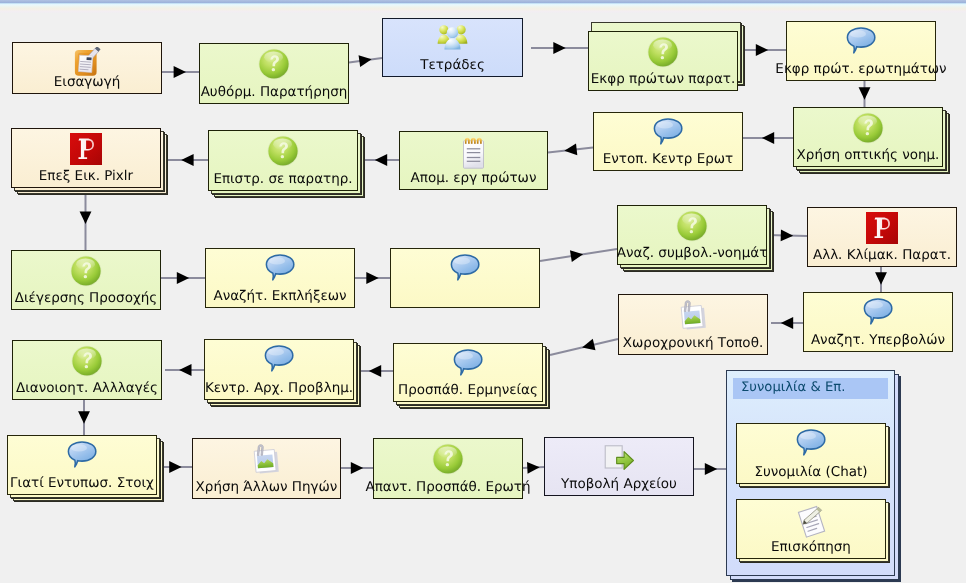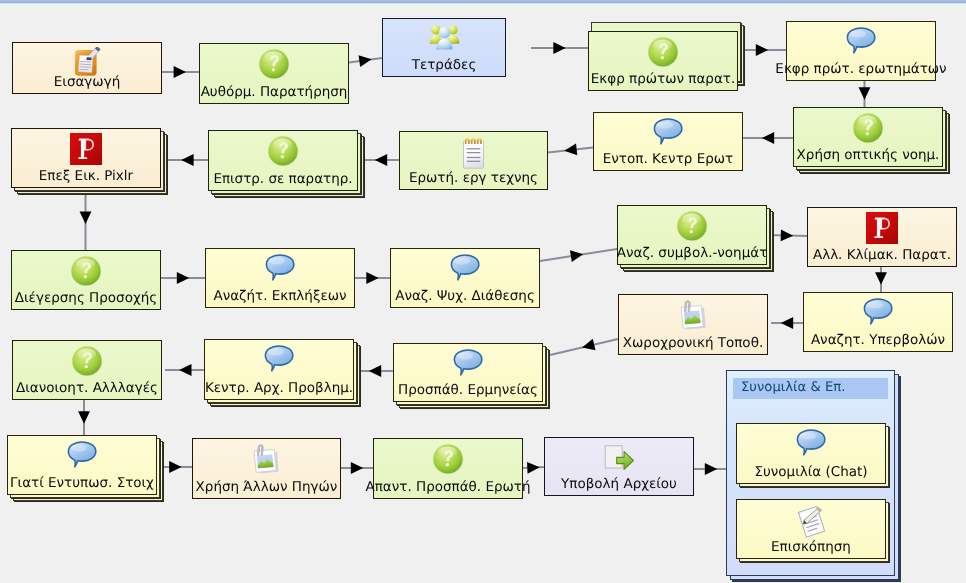--- a/index.html
+++ b/index.html
@@ -139,21 +139,21 @@
  </defs>
  <circle cx="15" cy="15" r="14.4" fill="#bcd08c" opacity=".28"></circle>
  <circle cx="15" cy="15" r="13.7" fill="url(#gq)"></circle>
  <ellipse cx="14.6" cy="8.6" rx="8.8" ry="5.4" fill="url(#gqh)"></ellipse>
  <path d="M11.7 11.1c0.05-2.6 1.85-4.2 4.1-4.2 2.2 0 3.85 1.4 3.85 3.4 0 1.55-0.85 2.4-2.1 3.3 -1.15 0.85-1.5 1.4-1.5 2.6v0.8h-2.45v-1.05c0-1.8 0.6-2.65 1.95-3.65 1.0-0.75 1.4-1.25 1.4-2.0 0-0.8-0.55-1.3-1.35-1.3 -0.9 0-1.5 0.6-1.55 1.6z" fill="#f4fae0" opacity=".9"></path>
  <circle cx="14.4" cy="20.3" r="1.6" fill="#f4fae0" opacity=".9"></circle>
 </svg>
         </div>
         <div class="lbl">Αυθόρμ. Παρατήρηση</div>
       </div>
-      <div class="node" style="left: 382px; top: 18px; width: 124px; height: 59px; background: linear-gradient(rgb(216, 227, 252), rgb(205, 220, 250)); border: 1px solid rgb(18, 26, 43);">
+      <div class="node" style="left: 382px; top: 18px; width: 141px; height: 59px; background: linear-gradient(rgb(216, 227, 252), rgb(205, 220, 250)); border: 1px solid rgb(18, 26, 43);">
         <div class="ico">
           <svg width="33" height="28" viewBox="0 0 36 30" aria-hidden="true">
  <defs>
   <radialGradient id="pg1" cx="33%" cy="22%" r="85%">
     <stop offset="0%" stop-color="#f4f9cd"></stop>
                 <stop offset="42%" stop-color="#dfe969"></stop>
     <stop offset="80%" stop-color="#bccb32"></stop>
                 <stop offset="100%" stop-color="#9cac22"></stop>
               </radialGradient>
   <radialGradient id="pg2" cx="34%" cy="20%" r="85%">
@@ -293,21 +293,21 @@
   <line x1="8.3" y1="21.5" x2="21.8" y2="21.5"></line>
   <line x1="8.3" y1="25.3" x2="21.8" y2="25.3"></line>
  </g>
  <g fill="url(#ring)">
   <path d="M9.0 1.8c1.35 0 2.25 0.95 2.25 2.2v3.7h-1.7V4.5c0-0.55-0.25-0.9-0.75-0.9s-0.75 0.35-0.75 0.9v3.2H6.4V4.0c0-1.25 0.95-2.2 2.3-2.2z"></path>
   <path d="M15.0 1.8c1.35 0 2.25 0.95 2.25 2.2v3.7h-1.7V4.5c0-0.55-0.25-0.9-0.75-0.9s-0.75 0.35-0.75 0.9v3.2h-1.7V4.0c0-1.25 0.95-2.2 2.3-2.2z"></path>
   <path d="M21.0 1.8c1.35 0 2.25 0.95 2.25 2.2v3.7h-1.7V4.5c0-0.55-0.25-0.9-0.75-0.9s-0.75 0.35-0.75 0.9v3.2h-1.7V4.0c0-1.25 0.95-2.2 2.3-2.2z"></path>
  </g>
 </svg>
         </div>
-        <div class="lbl">Ερωτή. εργ τεχνης</div>
+        <div class="lbl">Απομ. εργ πρώτων</div>
       </div>
       <div class="stk" style="left: 214px; top: 136px; width: 150px; height: 61px; background: linear-gradient(rgb(235, 248, 204), rgb(230, 245, 192)); border: 1px solid rgb(56, 56, 44); box-shadow: rgb(43, 43, 34) 1px 1px 0px 0px;"></div>
       <div class="stk" style="left: 211px; top: 133px; width: 150px; height: 61px; background: linear-gradient(rgb(235, 248, 204), rgb(230, 245, 192)); border: 1px solid rgb(56, 56, 44); box-shadow: rgb(43, 43, 34) 1px 1px 0px 0px;"></div>
       <div class="node" style="left: 208px; top: 130px; width: 150px; height: 61px; background: linear-gradient(rgb(235, 248, 204), rgb(230, 245, 192)); border: 1px solid rgb(30, 34, 7);">
         <div class="ico">
           <svg width="32" height="32" viewBox="0 0 30 30" aria-hidden="true">
  <defs>
   <radialGradient id="gq" cx="40%" cy="32%" r="72%">
     <stop offset="0%" stop-color="#d7ec8e"></stop>
                 <stop offset="35%" stop-color="#bfdf61"></stop>
@@ -408,21 +408,20 @@
                 <stop offset="100%" stop-color="#6fa6de"></stop>
   </linearGradient>
  </defs>
  <path d="M17 1.9c7.9 0 13.8 4.2 13.8 9.6 0 5.4 -5.9 9.6 -13.8 9.6
           -1.5 0 -3.0 -0.15 -4.3 -0.45
           l-1.1 3.2 -1.8 3.0 0.5 -3.6 -0.4 -3.0
           c-3.9 -1.7 -6.5 -4.9 -6.5 -8.75 C3.4 6.1 9.2 1.9 17 1.9z" fill="url(#bb)" stroke="#2d6aa5" stroke-width="1.55" stroke-linejoin="round"></path>
  <ellipse cx="14.0" cy="7.9" rx="8.0" ry="3.7" fill="#ffffff" opacity=".30"></ellipse>
 </svg>
         </div>
-        <div class="lbl">Αναζ. Ψυχ. Διάθεσης</div>
       </div>
       <div class="stk" style="left: 623px; top: 211px; width: 150px; height: 60px; background: linear-gradient(rgb(235, 248, 204), rgb(230, 245, 192)); border: 1px solid rgb(56, 56, 44); box-shadow: rgb(43, 43, 34) 1px 1px 0px 0px;"></div>
       <div class="stk" style="left: 620px; top: 208px; width: 150px; height: 60px; background: linear-gradient(rgb(235, 248, 204), rgb(230, 245, 192)); border: 1px solid rgb(56, 56, 44); box-shadow: rgb(43, 43, 34) 1px 1px 0px 0px;"></div>
       <div class="node" style="left: 617px; top: 205px; width: 150px; height: 60px; background: linear-gradient(rgb(235, 248, 204), rgb(230, 245, 192)); border: 1px solid rgb(30, 34, 7);">
         <div class="ico">
           <svg width="32" height="32" viewBox="0 0 30 30" aria-hidden="true">
  <defs>
   <radialGradient id="gq" cx="40%" cy="32%" r="72%">
     <stop offset="0%" stop-color="#d7ec8e"></stop>
                 <stop offset="35%" stop-color="#bfdf61"></stop>

